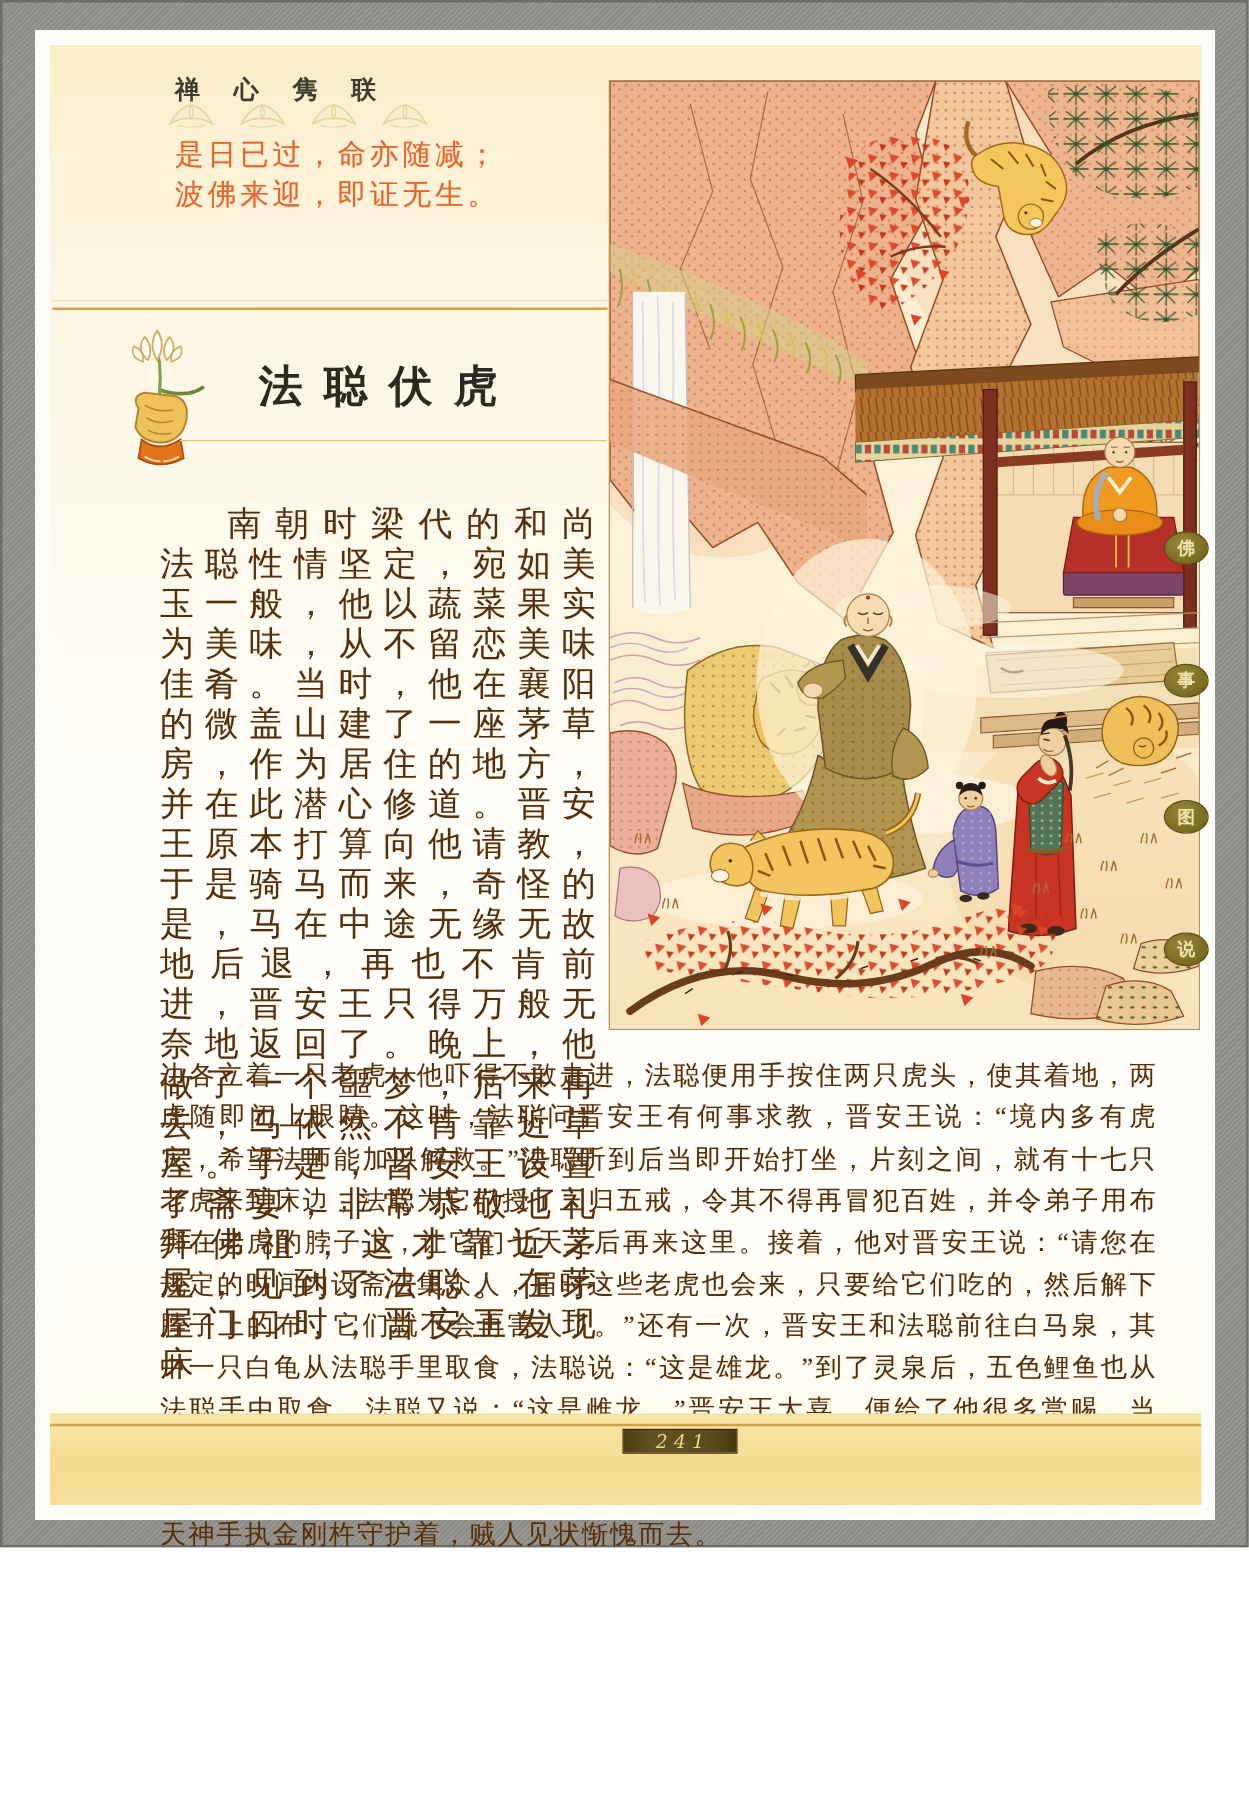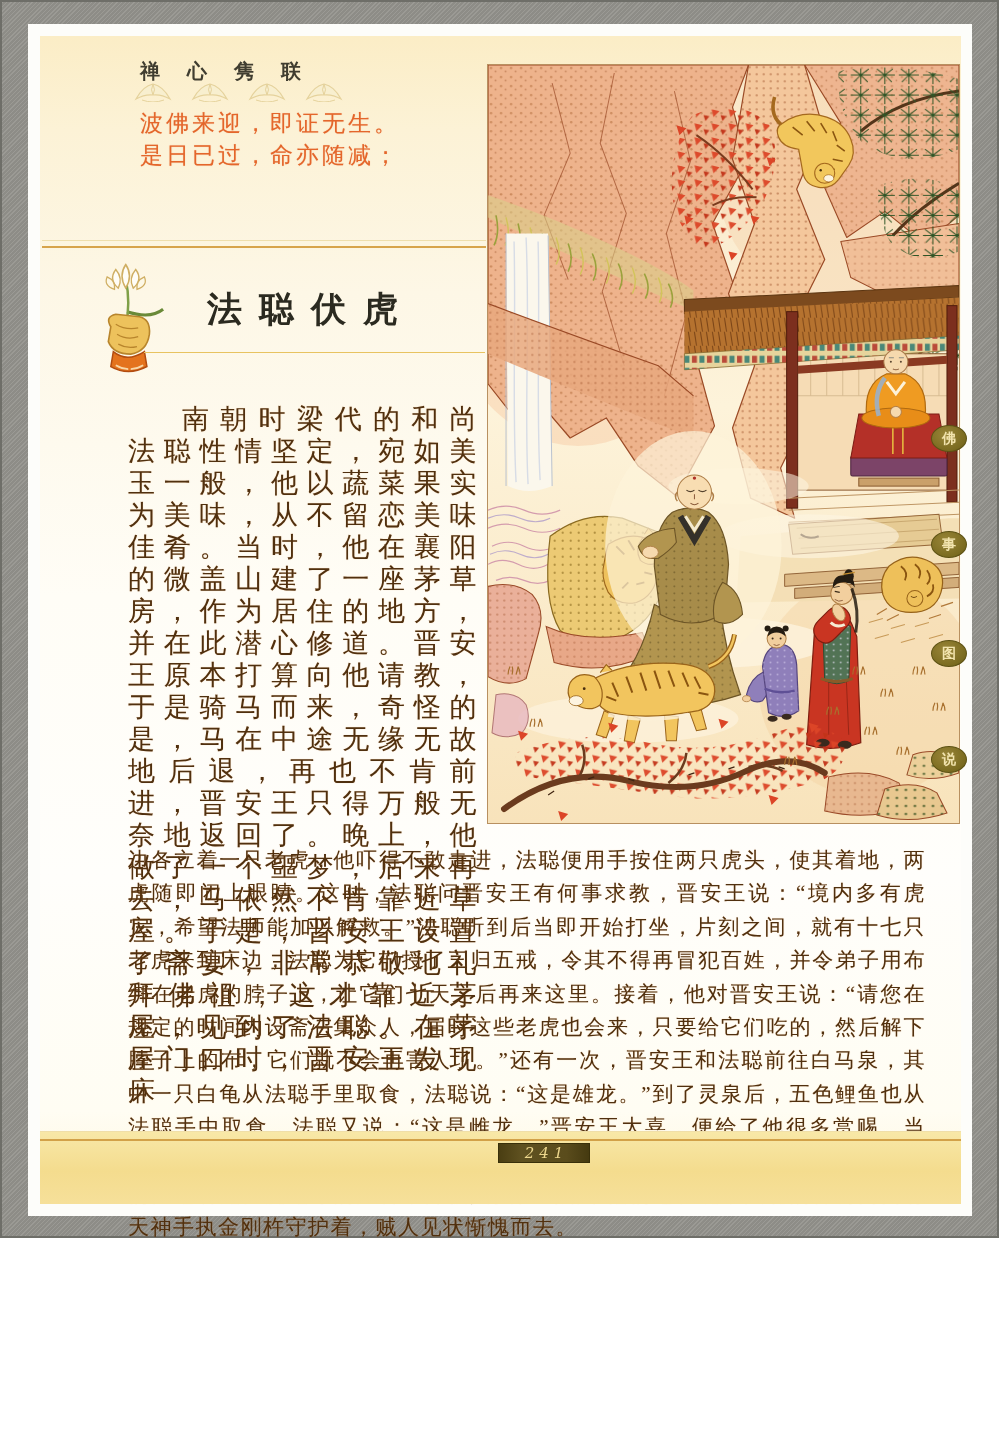--- a/index.html
+++ b/index.html
@@ -74,22 +74,22 @@
             <path d="M21 4Q18 10 21 15Q24 10 21 4" fill="none" stroke="#e5d29c" stroke-width="1"></path>
             <path d="M10 20Q21 24 32 20" fill="none" stroke="#e5d29c" stroke-width="1"></path>
           </svg>
       <svg width="42" height="22" viewBox="0 0 42 22">
             <path d="M4 19Q11 6 21 4Q31 6 38 19Q29 14 21 15Q13 14 4 19Z" fill="#f8efcf" stroke="#e5d29c" stroke-width="1.2"></path>
             <path d="M21 4Q18 10 21 15Q24 10 21 4" fill="none" stroke="#e5d29c" stroke-width="1"></path>
             <path d="M10 20Q21 24 32 20" fill="none" stroke="#e5d29c" stroke-width="1"></path>
           </svg>
     </div>
     <div class="couplet">
+      <div>是日已过，命亦随减；</div>
       <div>波佛来迎，即证无生。</div>
-      <div>是日已过，命亦随减；</div>
     </div>
     <div class="top-rule"></div>
 
     <div class="hand-icon">
       <svg width="78" height="112" viewBox="0 0 62 90">
         <path d="M31 40Q50 46 60 38" fill="none" stroke="#6a8a38" stroke-width="2.4"></path>
         <path d="M30 14Q34 32 30 52" fill="none" stroke="#7fa048" stroke-width="2"></path>
         <path d="M30 2Q24 11 30 21Q36 11 30 2Z" fill="#fffdf6" stroke="#cfae62" stroke-width="1.2"></path>
         <path d="M22 6Q16 14 24 21Q28 13 22 6Z" fill="#fffdf6" stroke="#cfae62" stroke-width="1.1"></path>
         <path d="M38 6Q44 14 36 21Q32 13 38 6Z" fill="#fffdf6" stroke="#cfae62" stroke-width="1.1"></path>

